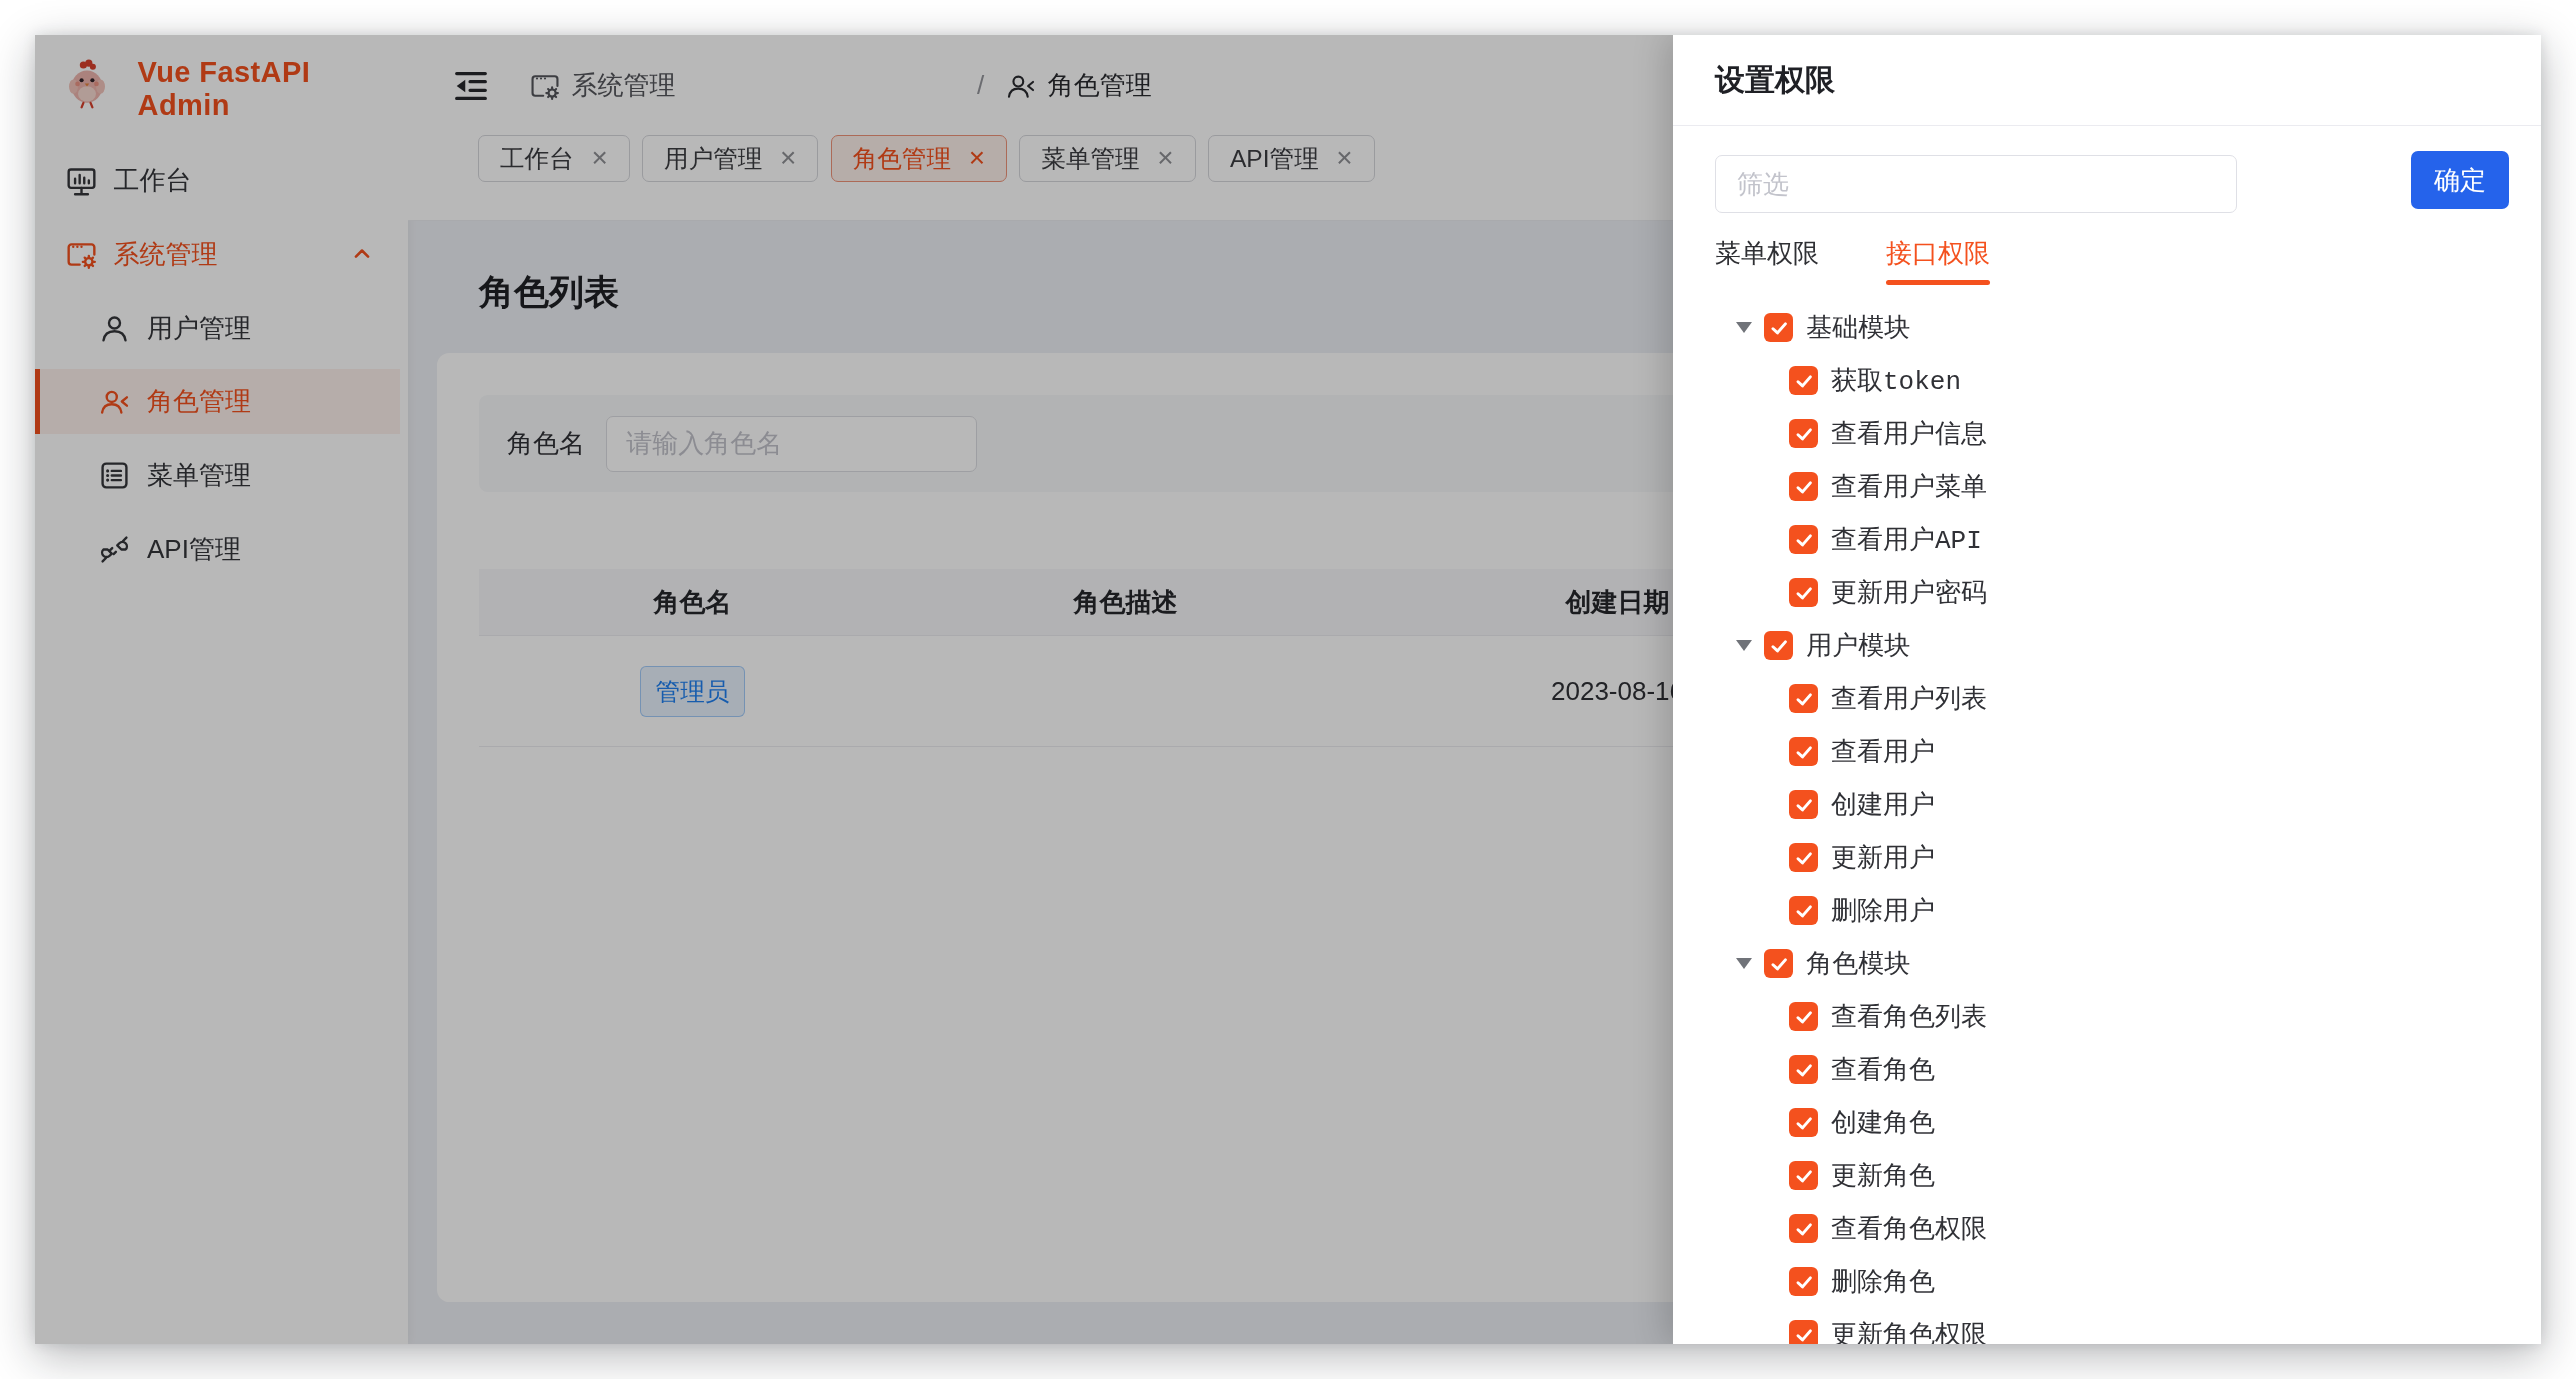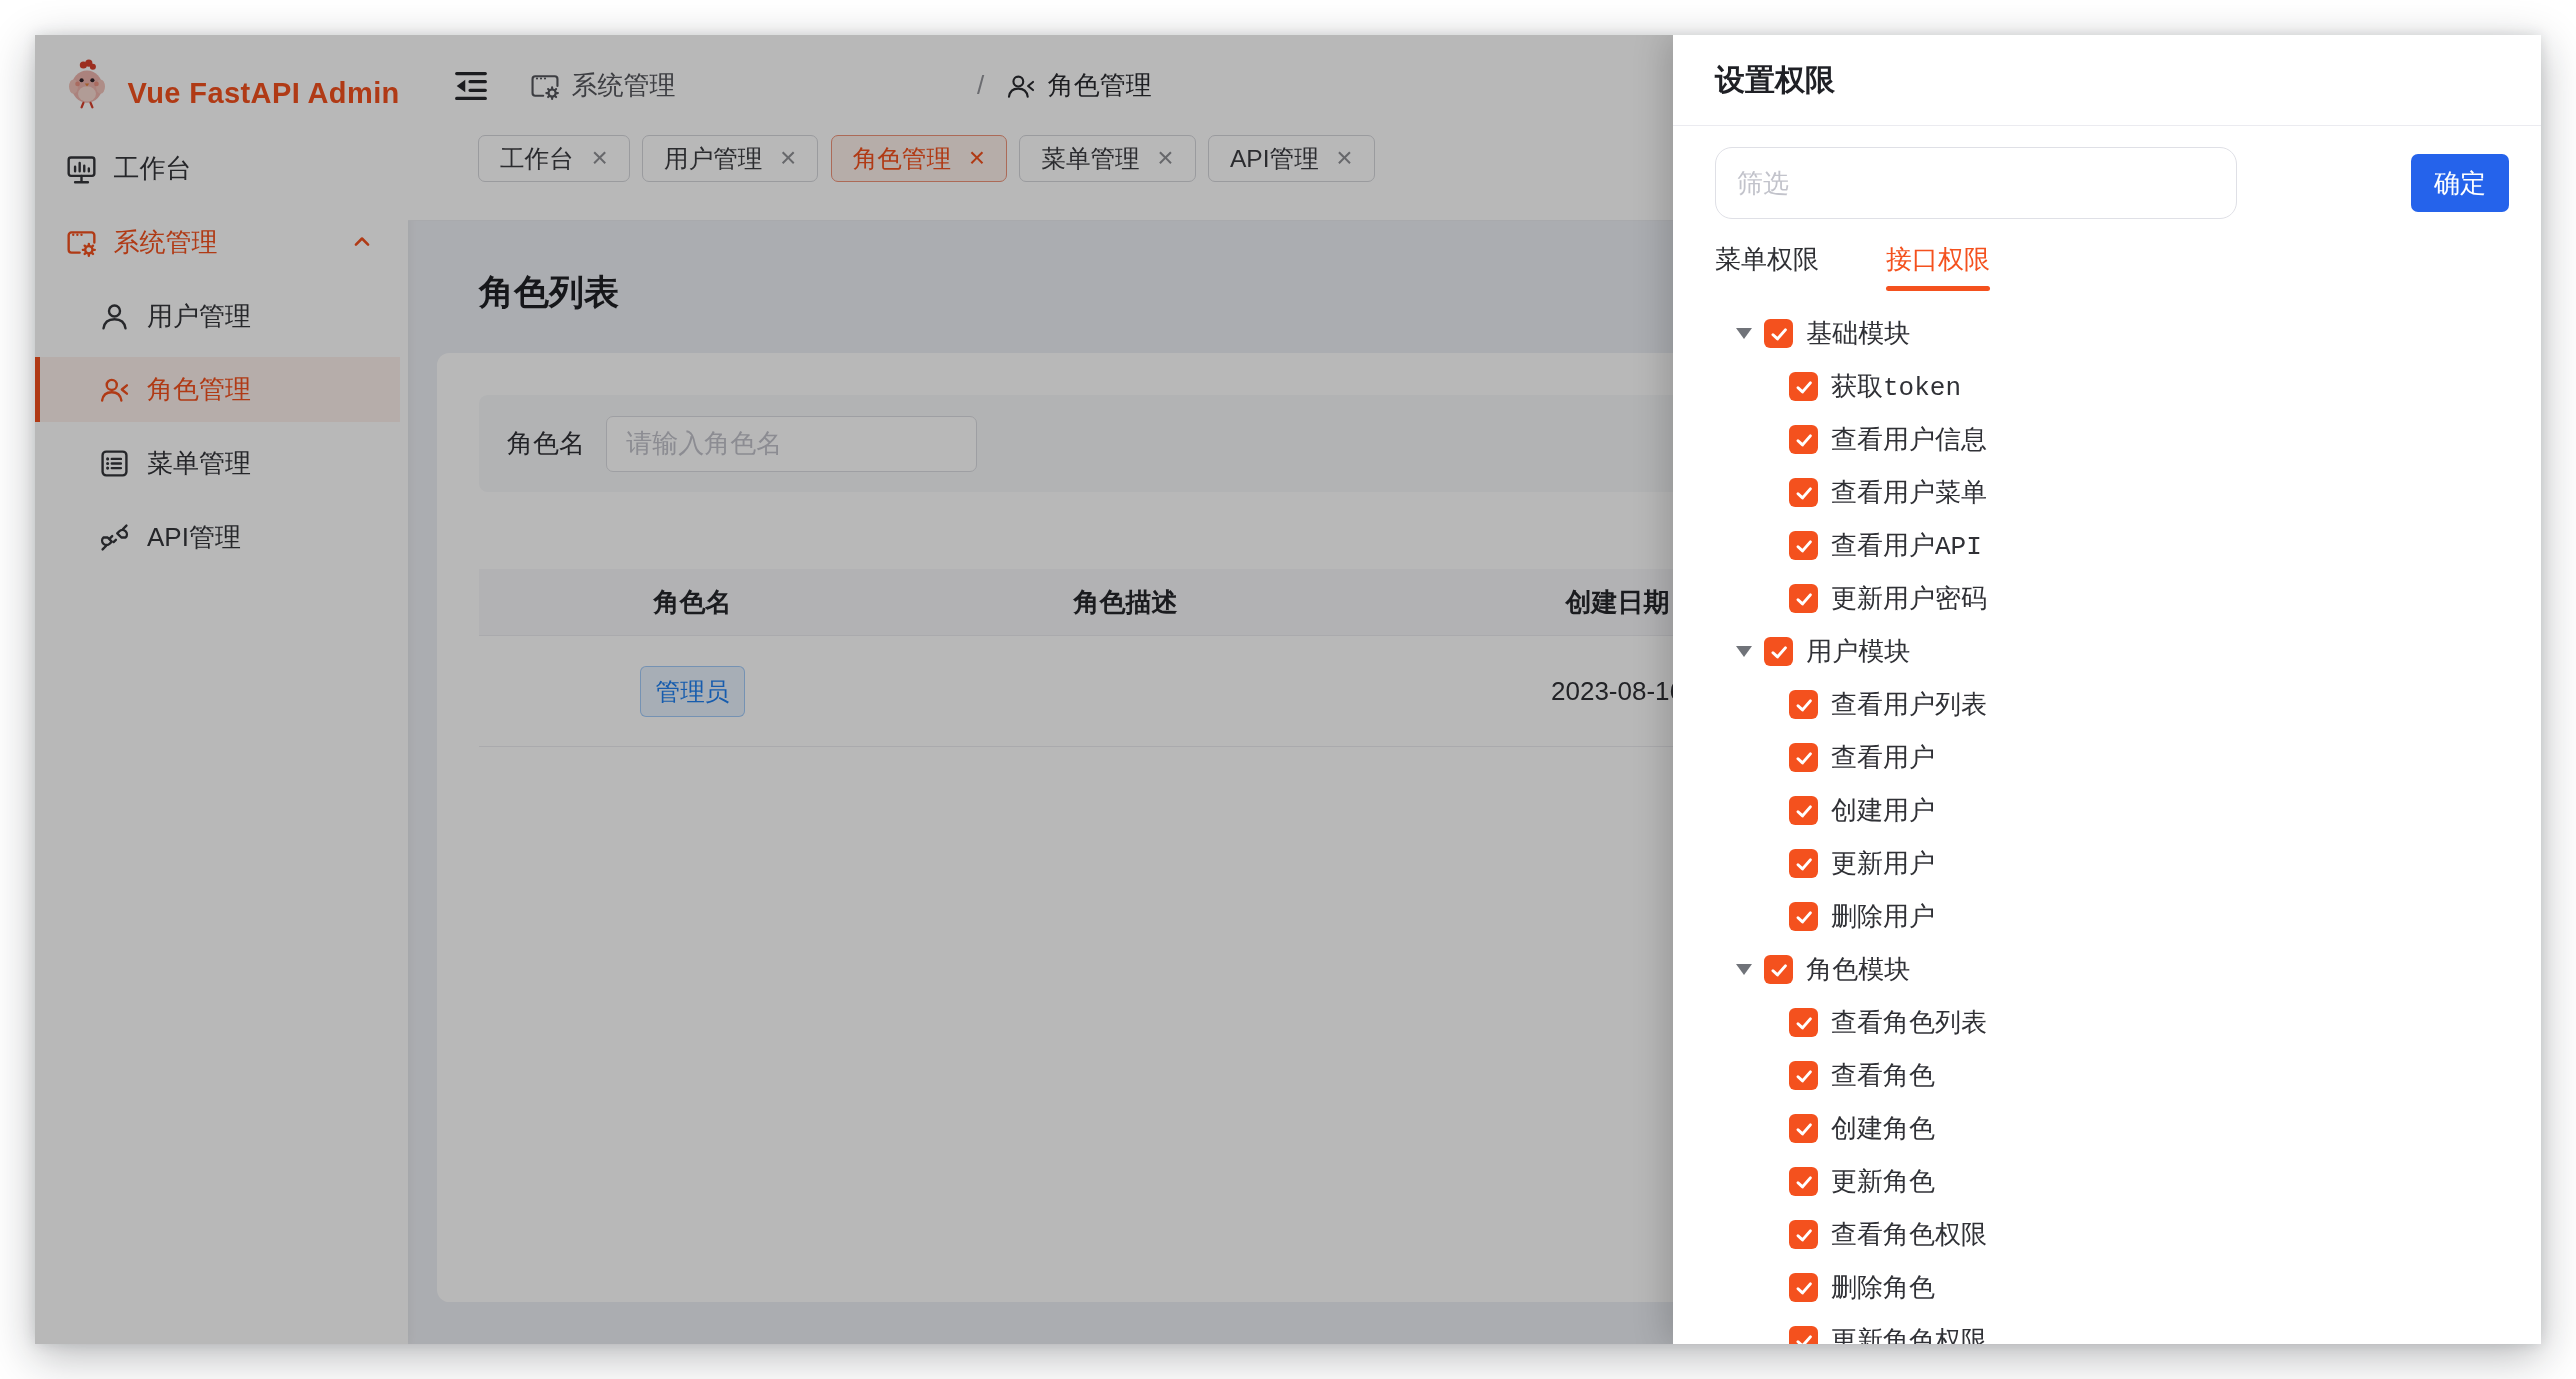--- a/index.html
+++ b/index.html
@@ -16,21 +16,21 @@
     width: 2506px; height: 1309px;
     background: #eef0f5;
     box-shadow: 0 12.3px 42px rgba(20,22,30,.30), 0 0 12.3px rgba(20,22,30,.12);
     overflow: hidden;
   }
   
   .sidebar {
     position: absolute; left: 0; top: 0; bottom: 0; width: 373px;
     background: #fff; box-shadow: 1.8px 0 8.8px rgba(0,0,0,.05);
   }
-  .brand { display: flex; align-items: flex-end; gap: 14px; padding: 21px 0 0 24.6px; }
+  .brand { display: flex; align-items: flex-start; gap: 24px; padding: 21px 0 0 24.6px; }
   .brand svg { width: 54px; height: 54px; flex: none; }
   .brand-title { font-size: 29px; font-weight: 700; color: #f4511e; letter-spacing: 0.4px; }
   .menu { margin-top: 26px; }
   .menu-item {
     display: flex; align-items: center; height: 65px; margin: 0 8px 8.8px 0;
     padding-left: 24.6px; border-left: 5.3px solid transparent;
     font-size: 26px; color: #35363b; cursor: pointer;
   }
   .menu-item .mi { width: 33px; height: 33px; margin-right: 16px; flex: none; }
   .menu-item .mi svg { width: 100%; height: 100%; display: block; }
@@ -94,22 +94,22 @@
     position: absolute; top: 0; right: 0; bottom: 0; width: 868px; background: #fff;
     z-index: 50; box-shadow: -7px 0 32px rgba(0,0,0,.18);
   }
   .d-header {
     height: 91px; display: flex; align-items: center; padding-left: 42px;
     border-bottom: 0.9px solid #ebebf0; font-size: 30px; font-weight: 600; color: #1f2025;
   }
   .d-body { padding: 21px 32px 0 42px; }
   .filter-row { display: flex; align-items: center; }
   .f-input {
-    width: 522px; height: 72px; border: 0.9px solid #dfe0e6; border-radius: 17px;
-    padding: 0 21px; font-size: 26px; color: #303136; outline: none;
+    width: 522px; height: 58px; border: 0.9px solid #dfe0e6; border-radius: 7px;
+    padding: 0 21px; font-size: 26px; color: #303136; outline: none; margin-top: 8px;
   }
   .confirm-btn {
     margin-left: auto; width: 98px; height: 58px; background: #2563eb; color: #fff;
     border: none; border-radius: 7px; font-size: 26px; cursor: pointer;
     font-family: inherit;
   }
   .tabs { display: flex; gap: 67px; margin-top: 23px; }
   .tab { position: relative; font-size: 26px; color: #2f3034; padding-bottom: 14px; cursor: pointer; }
   .tab.active { color: #f4511e; font-weight: 500; }
   .tab.active::after {

